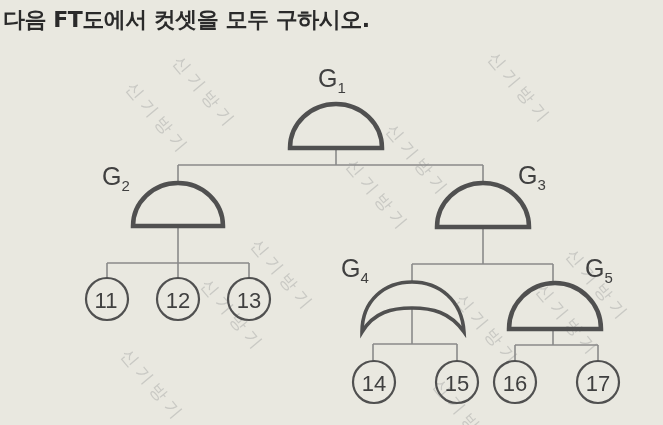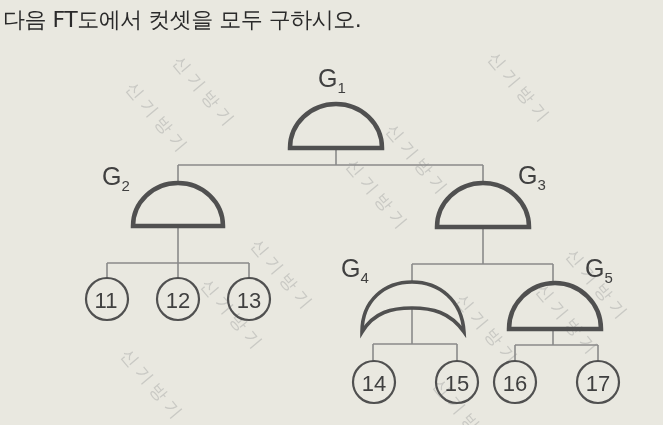--- a/index.html
+++ b/index.html
@@ -6,20 +6,21 @@
   body {
     width: 663px; height: 425px; overflow: hidden;
     background: #e9e8e0;
     position: relative;
     font-family: "DejaVu Sans", "Liberation Sans", sans-serif;
   }
   .question {
     position: absolute; left: 3px; top: 5px;
     font-size: 22px; color: #2a2a2a; letter-spacing: -0.5px;
     white-space: nowrap;
+    font-weight: bold;
   }
   svg.diagram { position: absolute; left: 0; top: 0; }
   .gate { fill: none; stroke: #505050; stroke-width: 4.5; stroke-linejoin: miter; }
   .wire { stroke: #8a8a8a; stroke-width: 1.6; fill: none; }
   .event-circle { fill: none; stroke: #505050; stroke-width: 2.2; }
   .event-label { font-family: "Liberation Sans", "DejaVu Sans", sans-serif; font-size: 22px; fill: #404040; text-anchor: middle; dominant-baseline: central; }
   .gate-label { font-family: "Liberation Sans", "DejaVu Sans", sans-serif; font-size: 25px; fill: #404040; }
   .gate-sub { font-size: 15px; }
   .watermark { font-family: "DejaVu Sans", sans-serif; font-size: 17px; fill: #c9c9c4; }
 </style>

